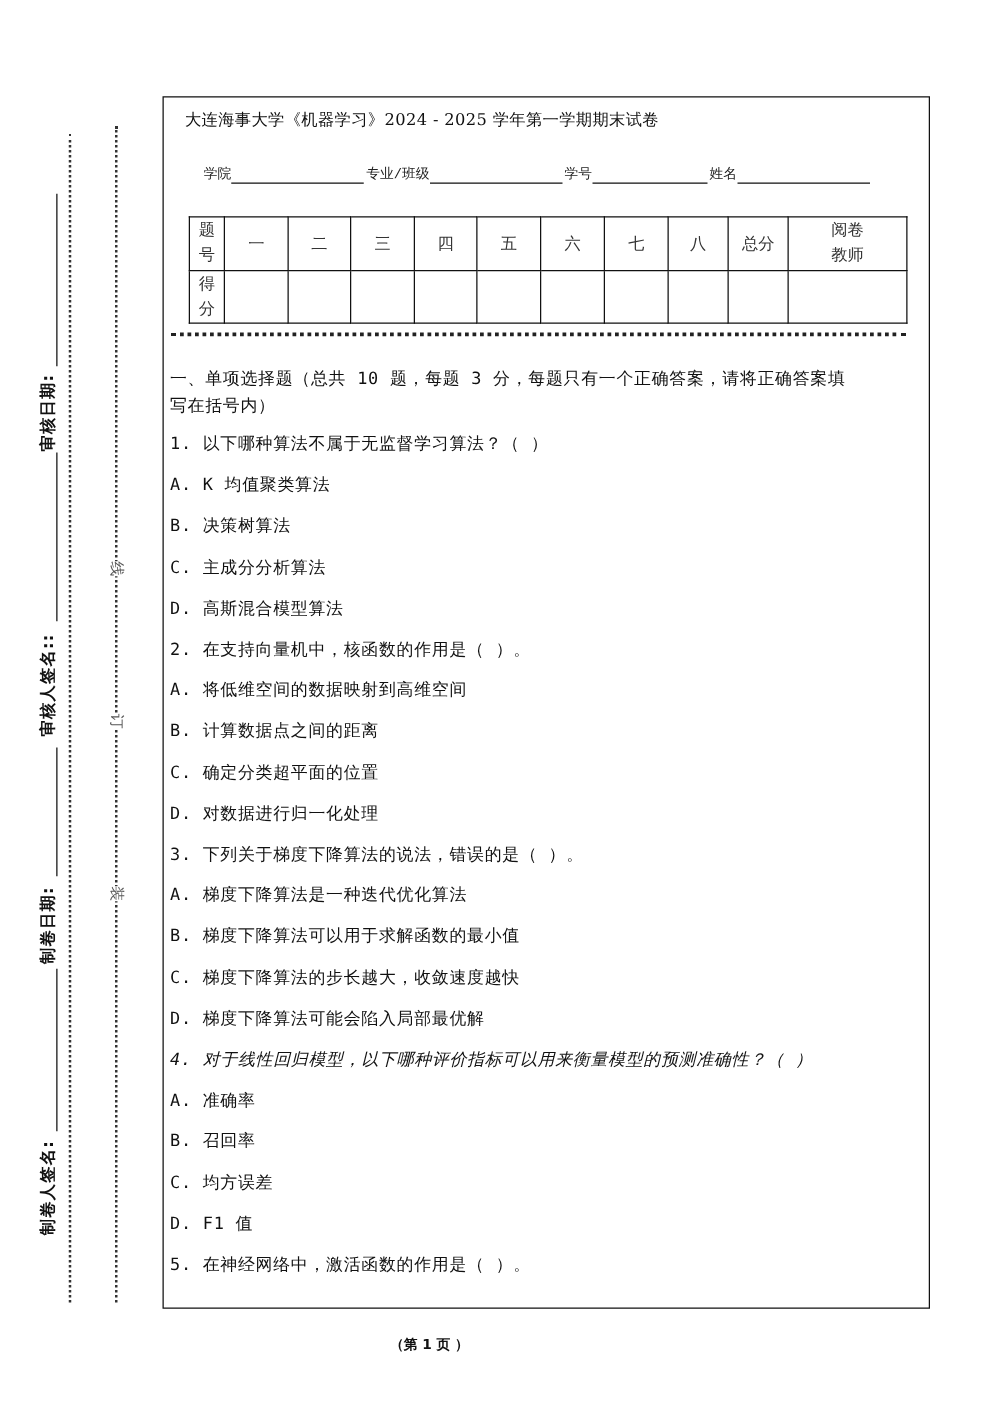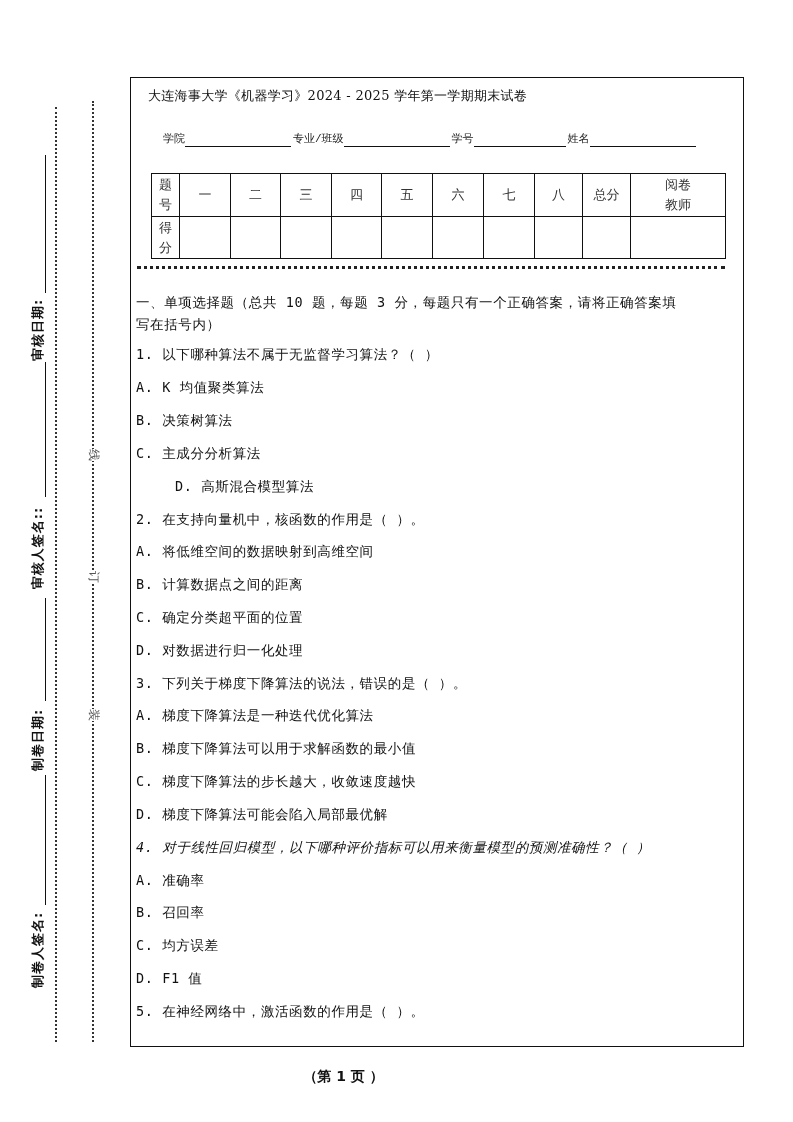--- a/index.html
+++ b/index.html
@@ -35,21 +35,21 @@
   table.score tr.r2 td { height: 41px; }
   .stack { line-height: 20px; font-size: 13px; }
 
   .dotline { position: absolute; left: 137px; top: 266px; width: 588px; height: 0;
              border-top: 3px dotted #222; }
 
   .body-text { position: absolute; left: 136px; font-family: "DejaVu Sans Mono", "Liberation Mono", monospace;
                font-size: 13.5px; color: #111; white-space: nowrap; letter-spacing: 0.6px; }
 
   .footer { position: absolute; left: 0; width: 687px; top: 1068px; text-align: center;
-            font-family: "DejaVu Sans", "Liberation Sans", sans-serif; font-weight: bold; font-size: 14px; color: #111; }
+            font-family: "DejaVu Sans", "Liberation Sans", sans-serif; font-weight: bold; font-size: 11px; color: #111; }
 </style>
 </head>
 <body>
 
 <div>
 
   <div class="side-line" style="top:155px;height:138px;"></div>
   <div class="side-line" style="top:362px;height:135px;"></div>
   <div class="side-line" style="top:598px;height:103px;"></div>
   <div class="side-line" style="top:775px;height:130px;"></div>
@@ -130,21 +130,21 @@
 
 <div class="dotline"></div>
 
 <div class="body-text" style="top:294px;">一、单项选择题（总共 10 题，每题 3 分，每题只有一个正确答案，请将正确答案填</div>
 <div class="body-text" style="top:316px;">写在括号内）</div>
 
 <div class="body-text" style="top:346px;">1. 以下哪种算法不属于无监督学习算法？（  ）</div>
 <div class="body-text" style="top:379px;">A. K 均值聚类算法</div>
 <div class="body-text" style="top:412px;">B. 决策树算法</div>
 <div class="body-text" style="top:445px;">C. 主成分分析算法</div>
-<div class="body-text" style="top:478px;margin-left:39px;">D. 高斯混合模型算法</div>
+<div class="body-text" style="top:478px;">D. 高斯混合模型算法</div>
 
 <div class="body-text" style="top:511px;">2. 在支持向量机中，核函数的作用是（  ）。</div>
 <div class="body-text" style="top:543px;">A. 将低维空间的数据映射到高维空间</div>
 <div class="body-text" style="top:576px;">B. 计算数据点之间的距离</div>
 <div class="body-text" style="top:609px;">C. 确定分类超平面的位置</div>
 <div class="body-text" style="top:642px;">D. 对数据进行归一化处理</div>
 
 <div class="body-text" style="top:675px;">3. 下列关于梯度下降算法的说法，错误的是（  ）。</div>
 <div class="body-text" style="top:707px;">A. 梯度下降算法是一种迭代优化算法</div>
 <div class="body-text" style="top:740px;">B. 梯度下降算法可以用于求解函数的最小值</div>

